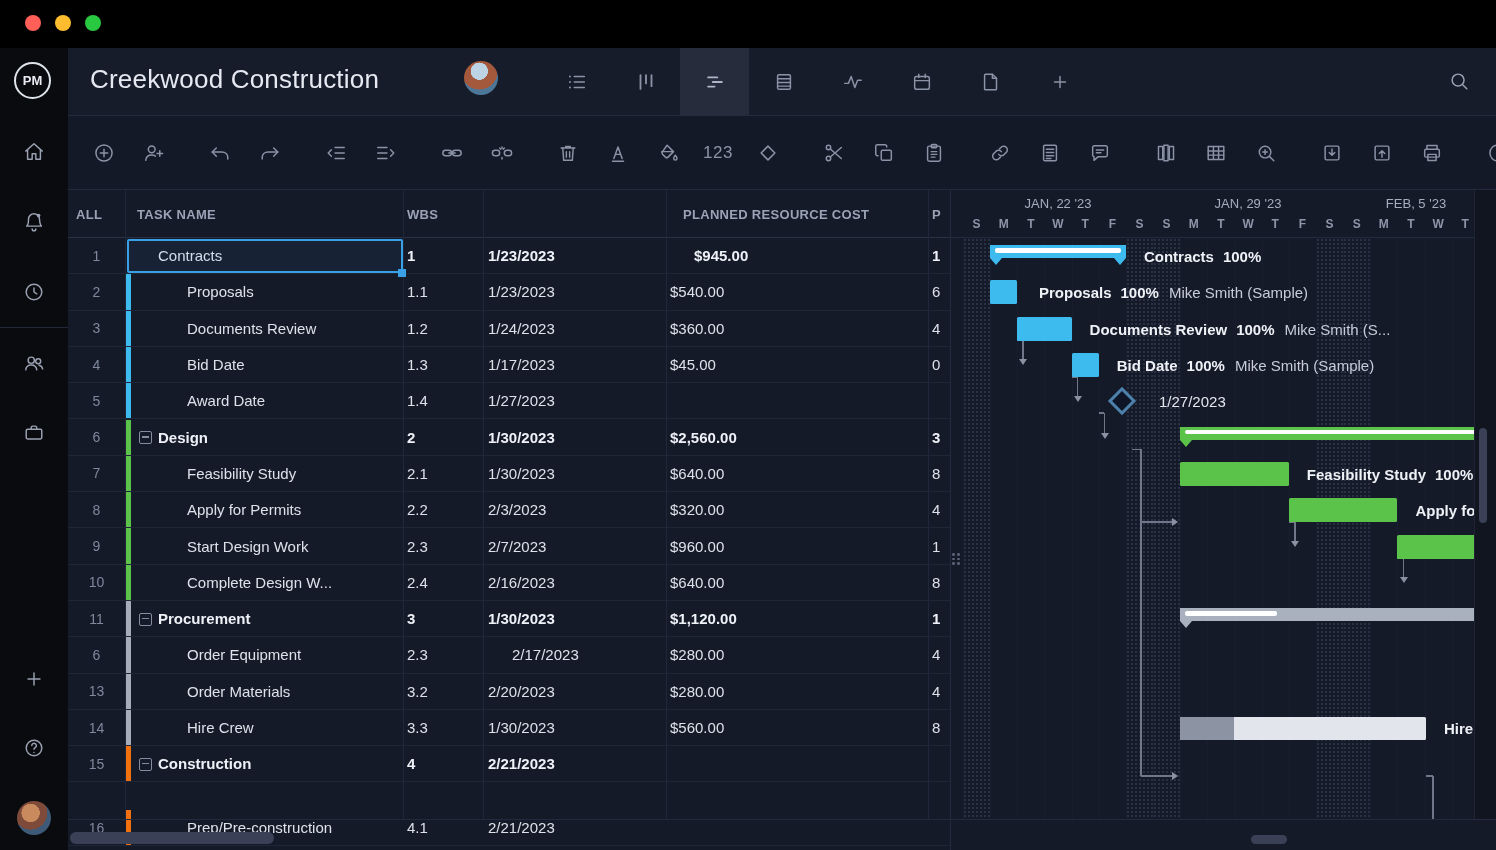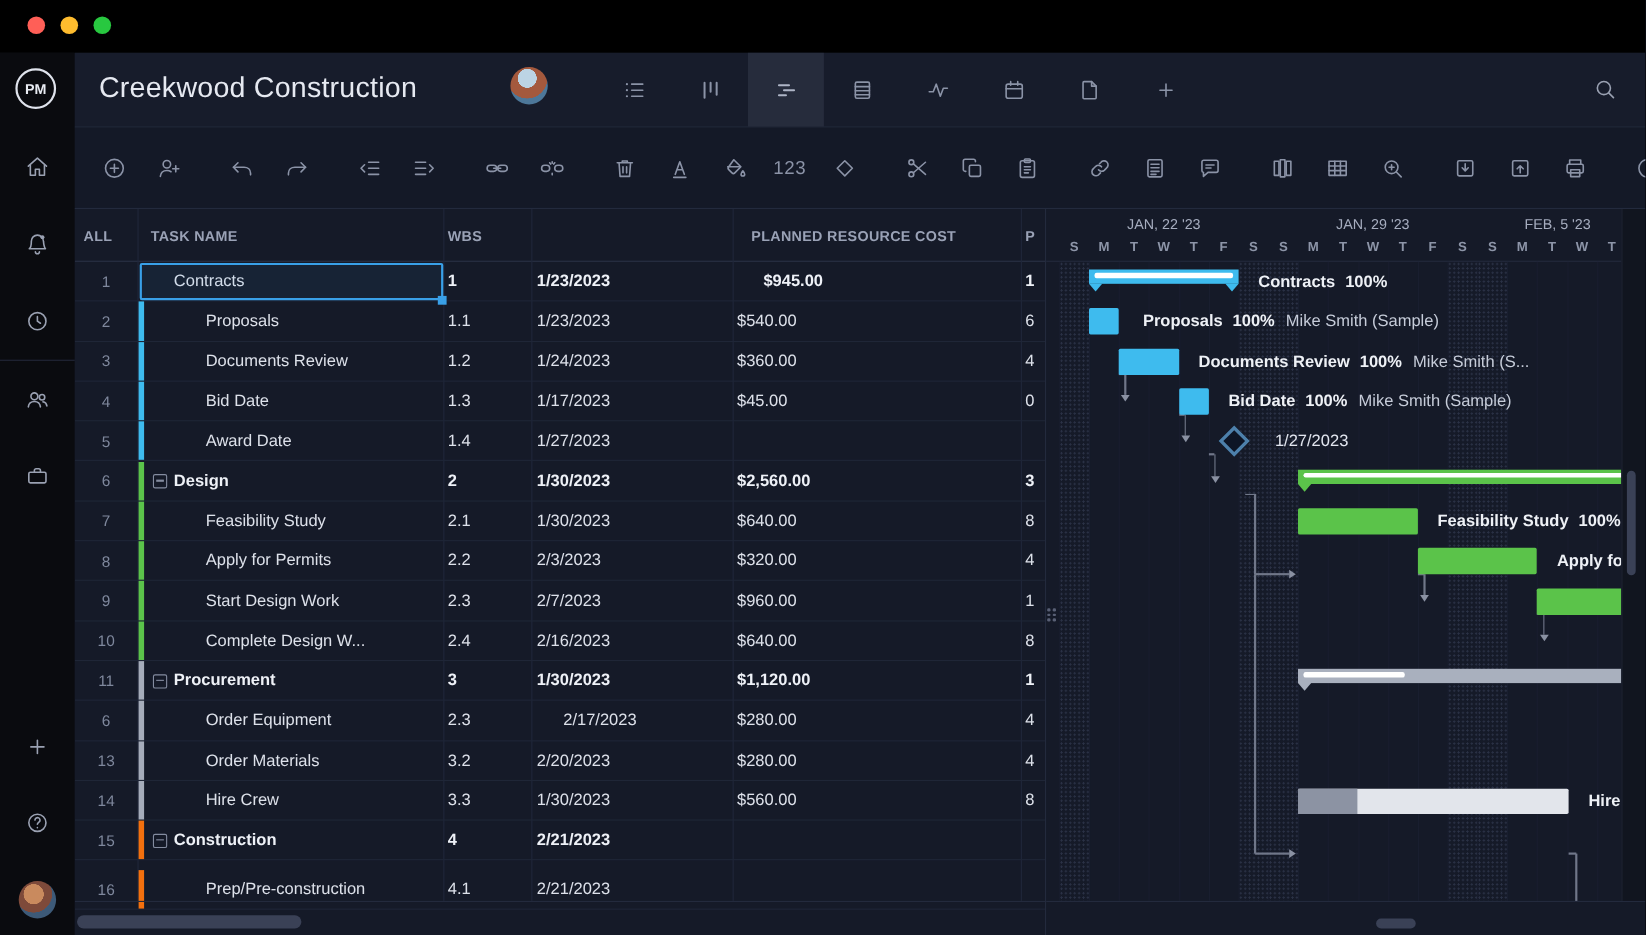--- a/index.html
+++ b/index.html
@@ -556,21 +556,21 @@
       <div class="tr" style="top: 556.2px;">
         <div class="rownum">15</div>
         <div class="strip" style="background: rgb(243, 112, 14);"></div>
         <div class="collapse-box"></div>
         <div class="cell bold" style="left: 90px;">Construction</div>
         <div class="cell bold" style="left: 339px;">4</div>
         <div class="cell bold" style="left: 420px;">2/21/2023</div>
         <div class="cell bold" style="left: 602px;"></div>
         <div class="cell bold" style="left: 864px;"></div>
       </div>
-      <div class="tr" style="top: 601px;">
+      <div class="tr" style="top: 620px;">
         <div class="rownum">16</div>
         <div class="strip" style="background: rgb(243, 112, 14);"></div>
         <div class="cell" style="left: 119px;">Prep/Pre-construction</div>
         <div class="cell" style="left: 339px;">4.1</div>
         <div class="cell" style="left: 420px;">2/21/2023</div>
         <div class="cell" style="left: 602px;"></div>
         <div class="cell" style="left: 864px;"></div>
       </div>
       <div class="bottom-strip" style="left: 0px; top: 629px; width: 882px;"></div>
       <div class="hscroll" style="left: 2px; top: 642px; width: 204px;"></div>

